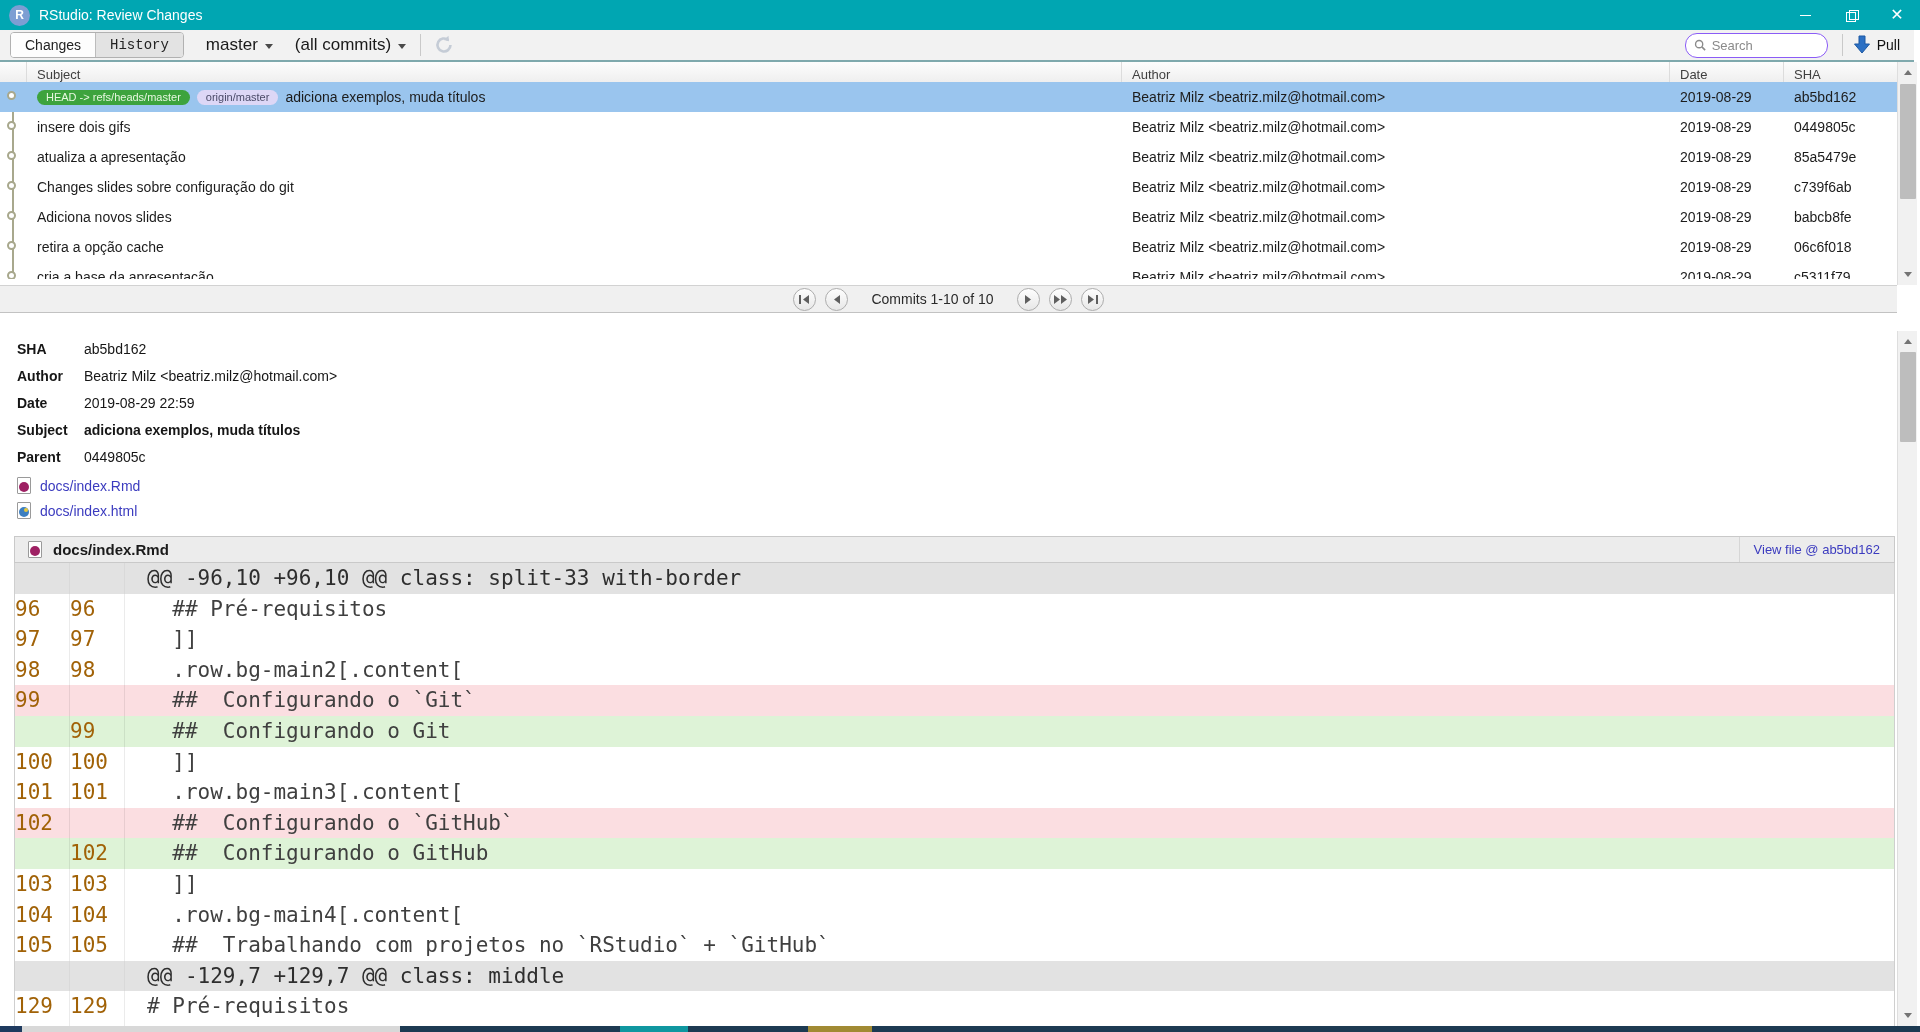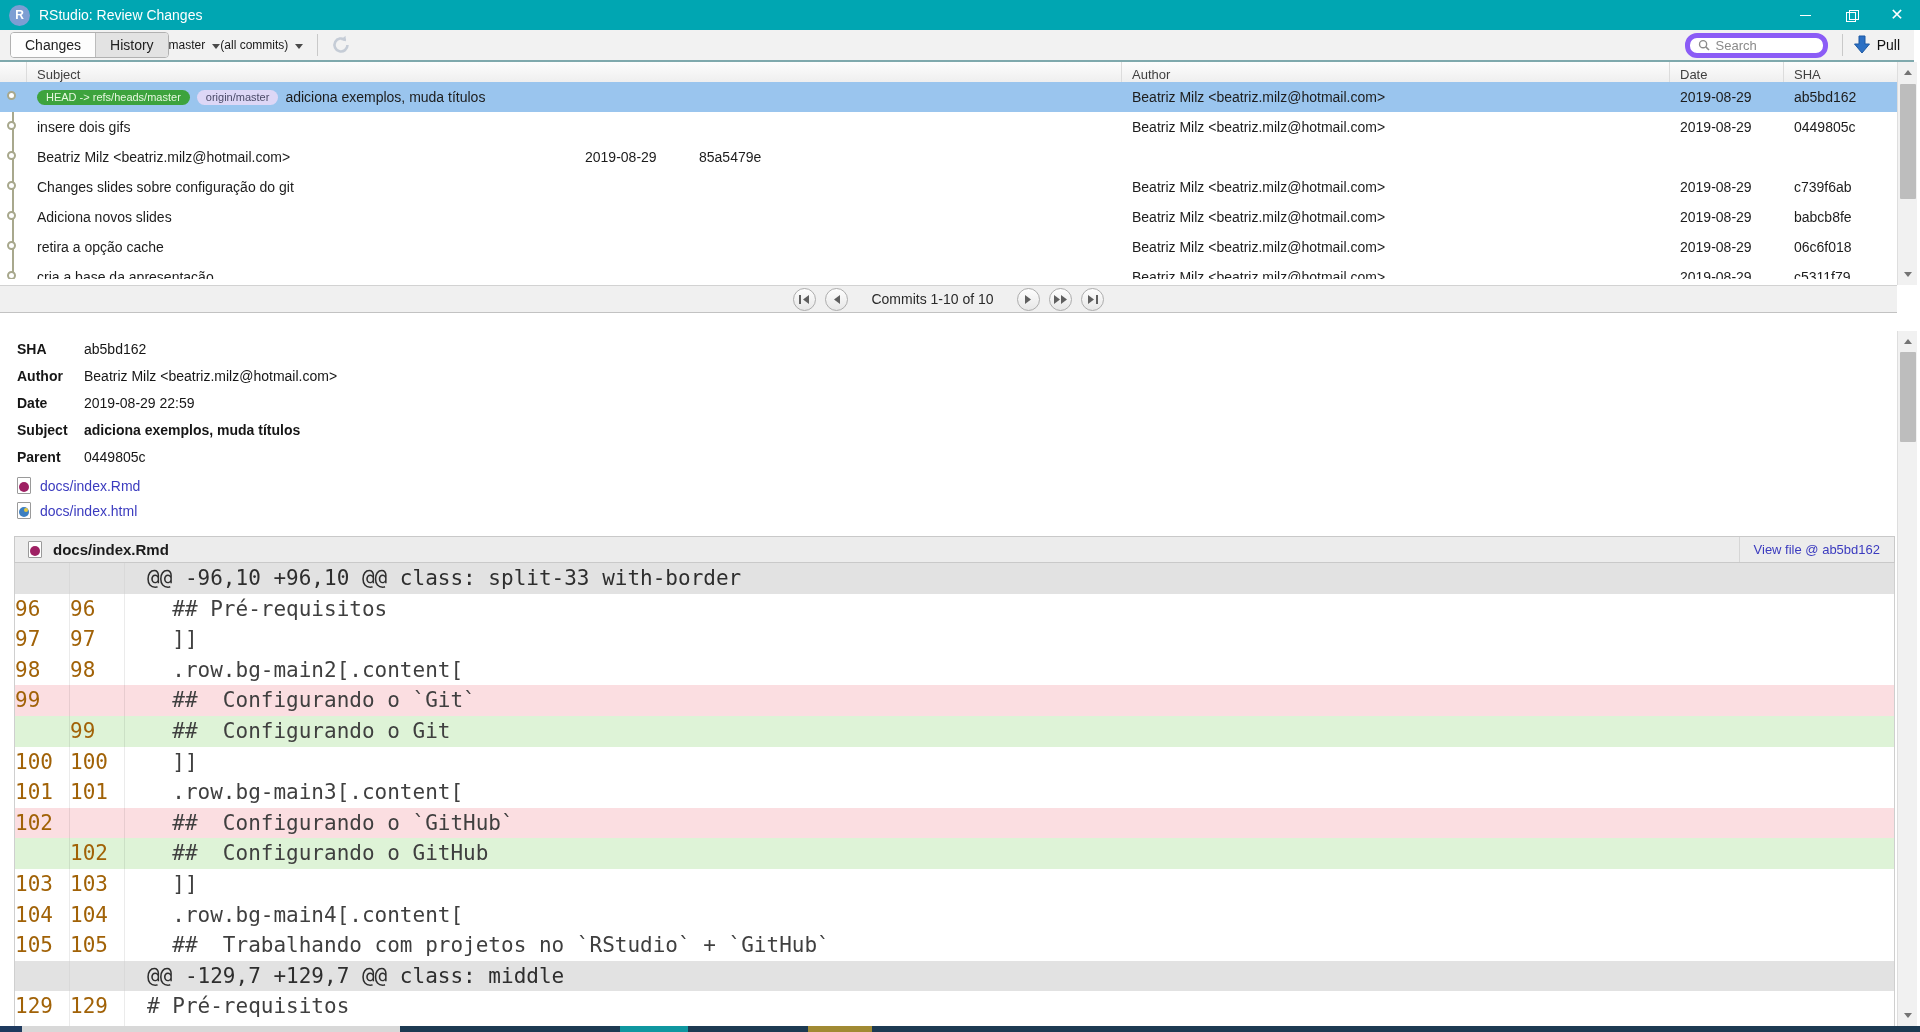--- a/index.html
+++ b/index.html
@@ -18,27 +18,27 @@
   .restore-glyph { position:relative; width:11px; height:11px; display:block; }
   .restore-glyph::before { content:""; position:absolute; left:0; top:2px; width:8px; height:8px; border:1px solid #fff; background:#00a6b2;}
   .restore-glyph::after { content:""; position:absolute; left:3px; top:0; width:8px; height:8px; border:1px solid #fff; }
   .close-glyph { font-size:16px; line-height:16px; }
 
   
   #toolbar { position:absolute; left:0; top:30px; right:6px; height:32px; background:#f2f2f2;
     border-bottom:2px solid #7fa9ad; display:flex; align-items:center; }
   #seg { display:flex; margin-left:10px; border:1px solid #b1b1b1; border-radius:4px; overflow:hidden; height:26px; background:#fff; }
   .seg-btn { padding:0 14px; font-size:14px; color:#222; display:flex; align-items:center; background:#fdfdfd; }
-  .seg-btn.active { background:#e3e3e3; border-left:1px solid #bcbcbc; }
-  .dropdown { display:flex; align-items:center; font-size:12px; color:#1a1a1a; }
+  .seg-btn.active { background:#e3e3e3; border-left:1px solid #bcbcbc;font-family:Liberation Mono, monospace; }
+  .dropdown { display:flex; align-items:center; font-size:17px; color:#1a1a1a; margin-left:22px; }
   .caret { width:0; height:0; border-left:4px solid transparent; border-right:4px solid transparent; border-top:5px solid #4a4a4a; margin-left:7px; margin-top:2px; }
   .tb-sep { width:1px; height:22px; background:#c9c9c9; margin:0 10px 0 14px; }
   #refresh-btn { margin-left:2px; display:flex; align-items:center; }
   #toolbar-spacer { flex:1; }
-  #search-box { width:143px; height:25px; border:5px solid #8b5cf6; border-radius:12px; background:#fff; display:flex; align-items:center; padding:0 8px; }
+  #search-box { width:143px; height:25px; border:1px solid #8b5cf6; border-radius:12px; background:#fff; display:flex; align-items:center; padding:0 8px; }
   #search-box input { border:none; outline:none; font-size:13px; color:#555; width:100%; margin-left:6px; background:transparent;
     font-family:"Liberation Sans",sans-serif; }
   #search-box input::placeholder { color:#8a8a8a; }
   #pull-btn { display:flex; align-items:center; margin-right:14px; font-size:14px; color:#111; }
   #pull-btn span { margin-left:6px; }
 
   
   #table-header { position:absolute; left:0; top:62px; width:1897px; height:26px;
     background:linear-gradient(#fdfdfd,#ebebeb); border-bottom:1px solid #d4d4d4; display:flex; font-size:13px; color:#404040; }
   .hdr-cell { display:flex; align-items:center; padding-left:10px; border-right:1px solid #dcdcdc; height:100%; }
@@ -213,20 +213,23 @@
             <span>insere dois gifs</span>
           </div>
           <div class="cell-author">Beatriz Milz &lt;beatriz.milz@hotmail.com&gt;</div>
           <div class="cell-date">2019-08-29</div>
           <div class="cell-sha">0449805c</div>
         </div>
         <div class="commit-row">
           <div class="cell-graph">
             <span class="graph-node"></span>
           </div>
+          <div class="cell-subject">
+            <span>atualiza a apresentação</span>
+          </div>
           <div class="cell-author">Beatriz Milz &lt;beatriz.milz@hotmail.com&gt;</div>
           <div class="cell-date">2019-08-29</div>
           <div class="cell-sha">85a5479e</div>
         </div>
         <div class="commit-row">
           <div class="cell-graph">
             <span class="graph-node"></span>
           </div>
           <div class="cell-subject">
             <span>Changes slides sobre configuração do git</span>

